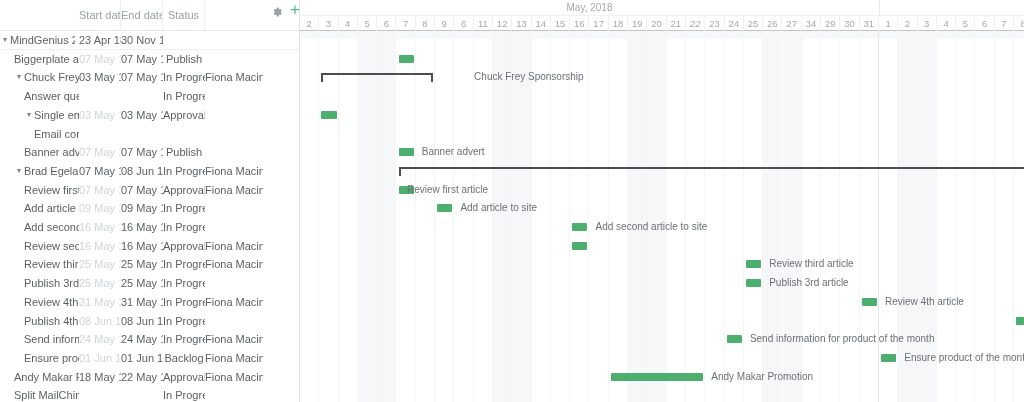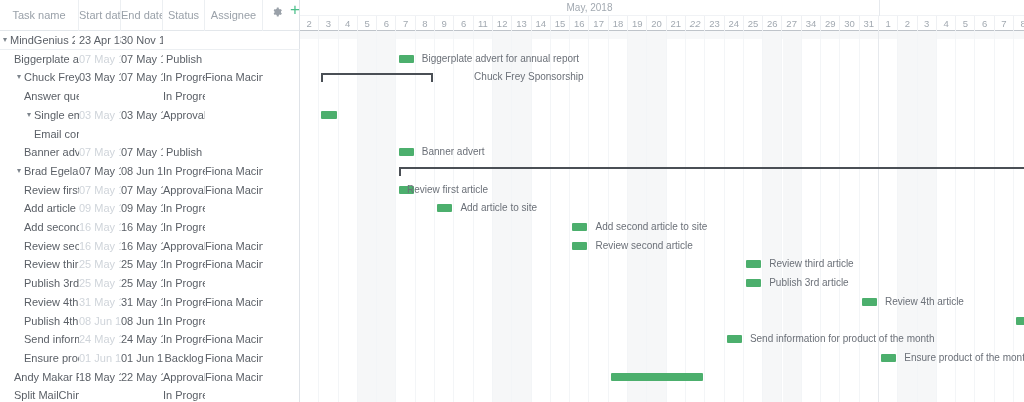--- a/index.html
+++ b/index.html
@@ -114,25 +114,23 @@
     position:absolute;left:0;top:0;right:0;height:8px;background:#f7f8f9;
   }
 </style>
 </head>
 <body>
 
 <div id="app">
 
   <div id="grid">
     <div id="grid-head">
-        <div class="hcell" style="left: 0px; width: 79px;">Task name</div>
         <div class="hcell" style="left: 79px; width: 42px;">Start date</div>
         <div class="hcell" style="left: 121px; width: 42px;">End date</div>
         <div class="hcell" style="left: 163px; width: 42px;">Status</div>
-        <div class="hcell" style="left: 205px; width: 58px;">Assignee</div>
         <div class="hcell last" style="left: 263px; width: 37px;"></div>
       </div>
     <div id="grid-body">
         <div class="row first" style="top: 0px;">
           <div class="cell c-name indent0"><span class="twisty">▾</span><span class="name-txt" style="max-width: 65px;">MindGenius 2018</span></div>
           <div class="cell c-start">23 Apr 18</div>
           <div class="cell c-end">30 Nov 18</div>
           <div class="cell c-status"></div>
           <div class="cell c-assignee"></div>
         </div>
@@ -358,43 +356,42 @@
         <div class="col monthedge" style="left: 559.7px; width: 19.3px;"></div>
         <div class="col" style="left: 579px; width: 19.3px;"></div>
         <div class="col weekend" style="left: 598.3px; width: 19.3px;"></div>
         <div class="col weekend" style="left: 617.6px; width: 19.3px;"></div>
         <div class="col" style="left: 636.9px; width: 19.3px;"></div>
         <div class="col" style="left: 656.2px; width: 19.3px;"></div>
         <div class="col" style="left: 675.5px; width: 19.3px;"></div>
         <div class="col" style="left: 694.8px; width: 19.3px;"></div>
         <div class="col" style="left: 714.1px; width: 19.3px;"></div>
         <div class="bar" style="left: 98.5px; width: 15.3px; top: 23.7px; background: rgb(76, 175, 109);"></div>
-        <div class="bar-lbl" style="left: 121.8px; top: 18.7px;">Biggerplate advert for annual report</div>
         <div class="summary" style="left: 21.3px; width: 111.8px; top: 42.4px;"></div>
         <div class="bar-lbl" style="left: 141.1px; top: 37.4px; margin-left: 33px;">Chuck Frey Sponsorship</div>
         <div class="bar" style="left: 21.3px; width: 15.3px; top: 79.8px; background: rgb(76, 175, 109);"></div>
         <div class="bar" style="left: 98.5px; width: 15.3px; top: 117.2px; background: rgb(76, 175, 109);"></div>
         <div class="bar-lbl" style="left: 121.8px; top: 112.2px;">Banner advert</div>
         <div class="summary" style="left: 98.5px; width: 632.9px; top: 135.9px;"></div>
         <div class="bar" style="left: 98.5px; width: 15.3px; top: 154.6px; background: rgb(76, 175, 109);"></div>
         <div class="bar-lbl" style="left: 107px; top: 149.6px;">Review first article</div>
         <div class="bar" style="left: 137.1px; width: 15.3px; top: 173.3px; background: rgb(76, 175, 109);"></div>
         <div class="bar-lbl" style="left: 160.4px; top: 168.3px;">Add article to site</div>
         <div class="bar" style="left: 272.2px; width: 15.3px; top: 192px; background: rgb(76, 175, 109);"></div>
         <div class="bar-lbl" style="left: 295.5px; top: 187px;">Add second article to site</div>
         <div class="bar" style="left: 272.2px; width: 15.3px; top: 210.7px; background: rgb(76, 175, 109);"></div>
-        <div class="bar-lbl" style="left: 295.5px; top: 205.7px;">Review second article</div>
         <div class="bar" style="left: 445.9px; width: 15.3px; top: 229.4px; background: rgb(76, 175, 109);"></div>
         <div class="bar-lbl" style="left: 469.2px; top: 224.4px;">Review third article</div>
         <div class="bar" style="left: 445.9px; width: 15.3px; top: 248.1px; background: rgb(76, 175, 109);"></div>
         <div class="bar-lbl" style="left: 469.2px; top: 243.1px;">Publish 3rd article</div>
         <div class="bar" style="left: 561.7px; width: 15.3px; top: 266.8px; background: rgb(76, 175, 109);"></div>
         <div class="bar-lbl" style="left: 585px; top: 261.8px;">Review 4th article</div>
         <div class="bar" style="left: 716.1px; width: 15.3px; top: 285.5px; background: rgb(76, 175, 109);"></div>
         <div class="bar" style="left: 426.6px; width: 15.3px; top: 304.2px; background: rgb(76, 175, 109);"></div>
         <div class="bar-lbl" style="left: 449.9px; top: 299.2px;">Send information for product of the month</div>
         <div class="bar" style="left: 581px; width: 15.3px; top: 322.9px; background: rgb(76, 175, 109);"></div>
         <div class="bar-lbl" style="left: 604.3px; top: 317.9px;">Ensure product of the month published</div>
         <div class="bar" style="left: 310.8px; width: 92.5px; top: 341.6px; background: rgb(76, 175, 109);"></div>
+        <div class="bar-lbl" style="left: 411.3px; top: 336.6px;">Andy Makar Promotion</div>
       </div>
   </div>
 
 </div>
 
 </body></html>

